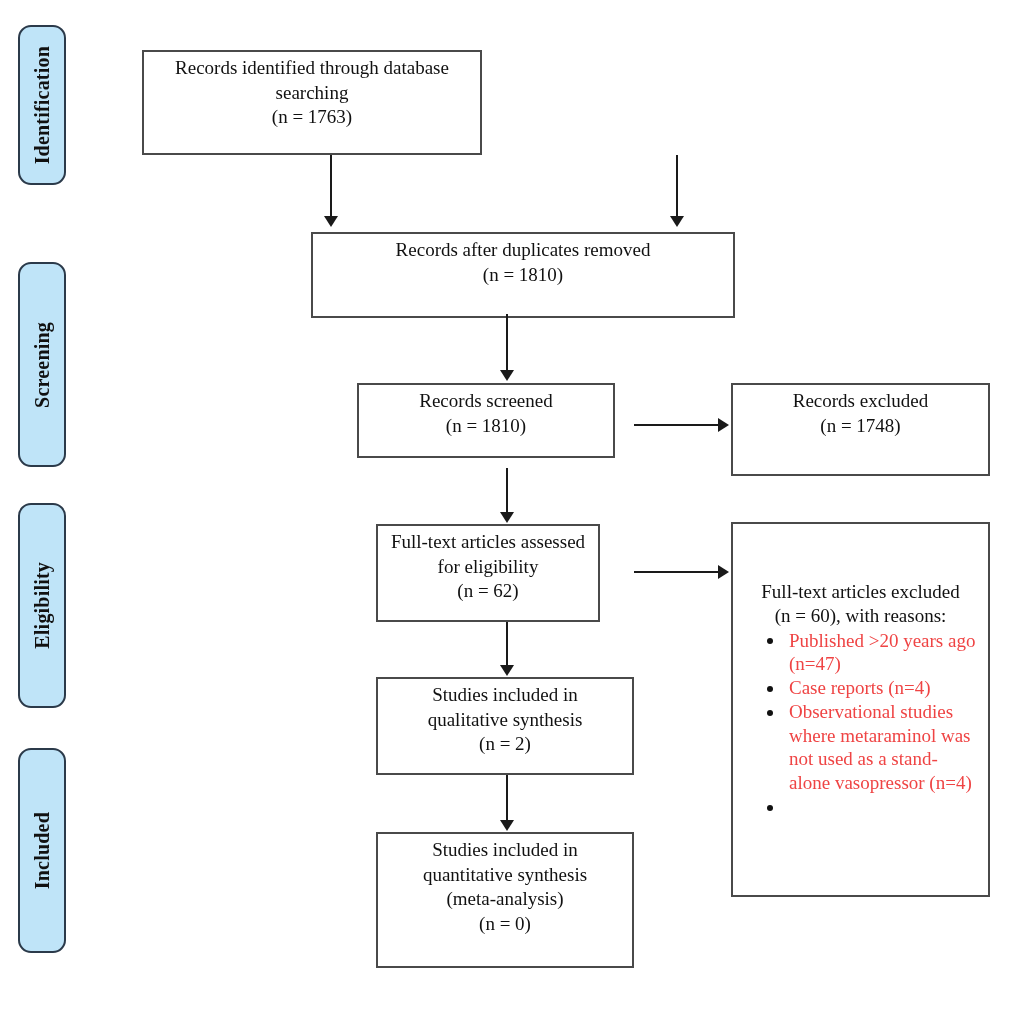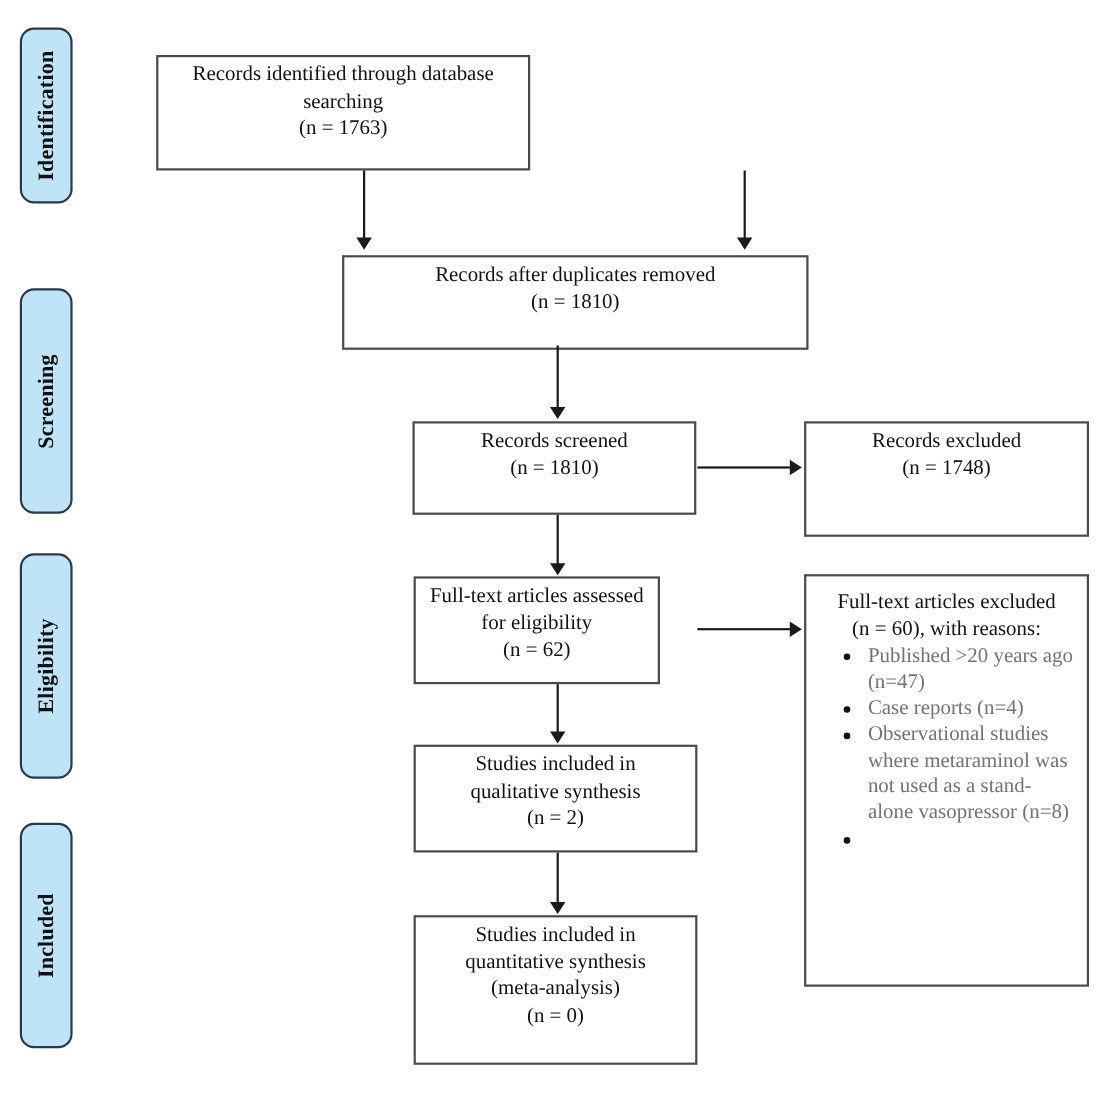--- a/index.html
+++ b/index.html
@@ -66,34 +66,35 @@
   .flow-box.reasons {
     display: block;
     padding: 12px 10px 10px 10px;
   }
   .reasons .reasons-head {
     font-size: 19px;
     line-height: 1.25;
     text-align: center;
     white-space: pre-line;
     color: #111111;
+    margin-top: 44px;
   }
   .reasons ul {
     margin: 1px 0 0 0;
     padding-left: 46px;
     list-style: none;
   }
   .reasons li {
     position: relative;
     font-size: 19px;
     line-height: 1.25;
     text-align: left;
     margin: 0 0 0 0;
     padding-left: 0;
-    color: #737373;
+    color: #ef4444;
   }
   .reasons li .bullet-dot {
     position: absolute;
     left: -22px;
     top: 0.52em;
     width: 6px;
     height: 6px;
     border-radius: 50%;
     background: #111111;
   }
@@ -171,26 +172,26 @@
   <div class="flow-box" style="left:295px; top:232px; width:424px; height:86px;margin-left:16px;">
     <span class="box-text">Records after duplicates removed
 (n = 1810)</span>
   </div>
 
   <div class="connector">
     <div class="vline" style="left:506px; top:314px; height:58px;"></div>
     <div class="arrow-down" style="left:500px; top:370px;"></div>
   </div>
 
-  <div class="flow-box" style="left:375px; top:383px; width:258px; height:85px;">
+  <div class="flow-box" style="left:357px; top:383px; width:258px; height:75px;">
     <span class="box-text">Records screened
 (n = 1810)</span>
   </div>
 
-  <div class="flow-box" style="left:731px; top:383px; width:259px; height:105px;">
+  <div class="flow-box" style="left:731px; top:383px; width:259px; height:93px;">
     <span class="box-text">Records excluded
 (n = 1748)</span>
   </div>
 
   <div class="connector">
     <div class="hline" style="left:634px; top:424px; width:84px;"></div>
     <div class="arrow-right" style="left:718px; top:418px;"></div>
   </div>
 
   <div class="connector">
@@ -211,21 +212,21 @@
       <li>
         <span class="bullet-dot"></span>
         <span>Published &gt;20 years ago (n=47)</span>
       </li>
       <li>
         <span class="bullet-dot"></span>
         <span>Case reports (n=4)</span>
       </li>
       <li>
         <span class="bullet-dot"></span>
-        <span>Observational studies where metaraminol was not used as a stand-alone vasopressor (n=8)</span>
+        <span>Observational studies where metaraminol was not used as a stand-alone vasopressor (n=4)</span>
       </li>
       <li>
         <span class="bullet-dot"></span>
       </li>
     </ul>
   </div>
 
   <div class="connector">
     <div class="hline" style="left:634px; top:571px; width:84px;"></div>
     <div class="arrow-right" style="left:718px; top:565px;"></div>

